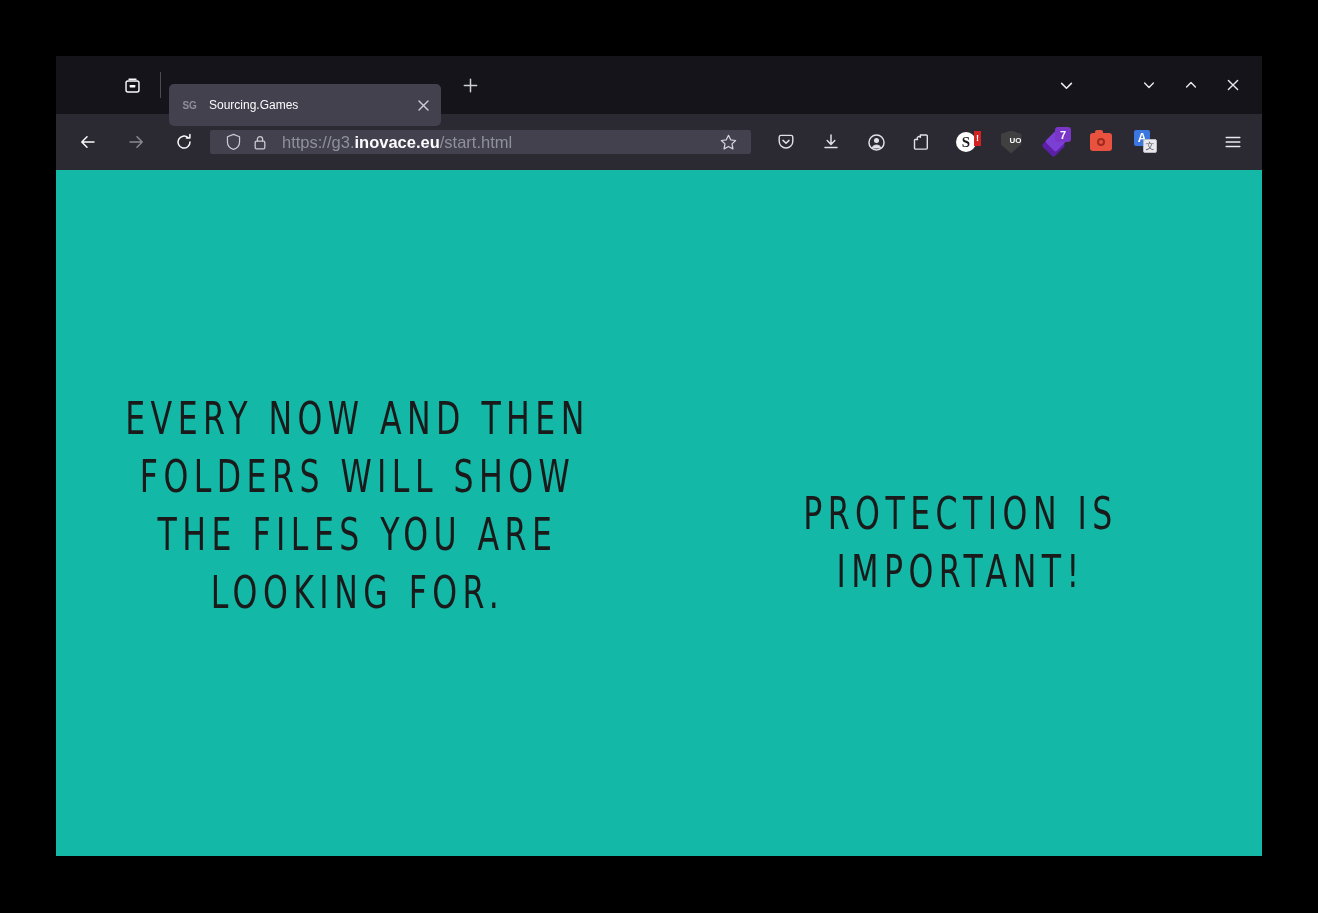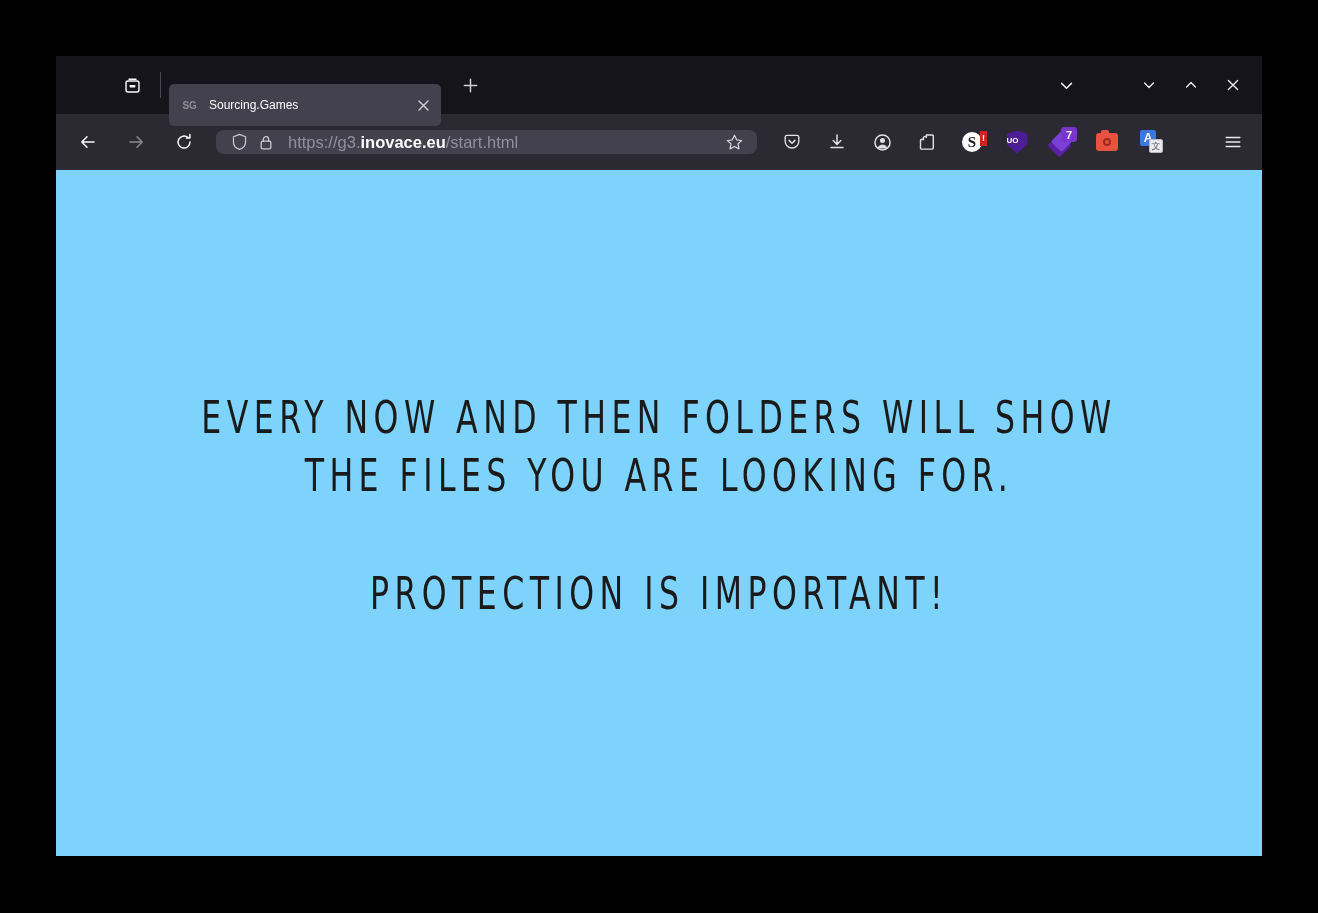--- a/index.html
+++ b/index.html
@@ -173,23 +173,23 @@
     border-radius: 4px;
     flex: 0 0 auto;
   }
 
   .nav-button.disabled { opacity: 0.45; }
 
   .urlbar {
     flex: 0 0 auto;
     width: 541px;
     height: 24px;
-    margin-left: 8px;
+    margin-left: 2px;
     background: #42414d;
-    border-radius: 8px;
+    border-radius: 2px;
     display: flex;
     align-items: center;
     padding: 0 10px 0 12px;
     box-sizing: border-box;
   }
 
   .urlbar-icon {
     width: 22px;
     height: 22px;
     flex: 0 0 auto;
@@ -267,27 +267,27 @@
     font-weight: 700;
     font-family: "Liberation Sans", sans-serif;
     display: flex;
     align-items: center;
     justify-content: center;
     line-height: 1;
   }
 
   .ext-shield-uo {
     width: 21px; height: 23px;
-    background: #4c1d95;
+    background: #404040;
     color: #fff;
     font-size: 8px;
     font-weight: 700;
     display: flex;
     align-items: center;
-    justify-content: flex-start;
+    justify-content: flex-end;
     clip-path: polygon(50% 0%, 100% 15%, 100% 60%, 50% 100%, 0% 60%, 0% 15%);
     font-family: "Liberation Sans", sans-serif;
     padding-bottom: 3px;
     box-sizing: border-box;
   }
 
   .ext-gem {
     position: relative;
     width: 26px;
     height: 26px;
@@ -402,23 +402,23 @@
     justify-content: center;
     border-radius: 4px;
     margin-left: auto;
     margin-right: 2px;
     flex: 0 0 auto;
   }
 
   
   .content {
     flex: 1 1 auto;
-    background: #7dd3fc;
-    display: flex;
-    flex-direction: column;
+    background: #14b8a6;
+    display: flex;
+    flex-direction: row;
     align-items: center;
     justify-content: center;
     overflow: hidden;
   }
 
   .page-text {
     width: 100%;
     text-align: center;
     color: #1a1a1a;
     font-family: "DejaVu Sans Condensed", "Liberation Sans Narrow", "Liberation Sans", sans-serif;

